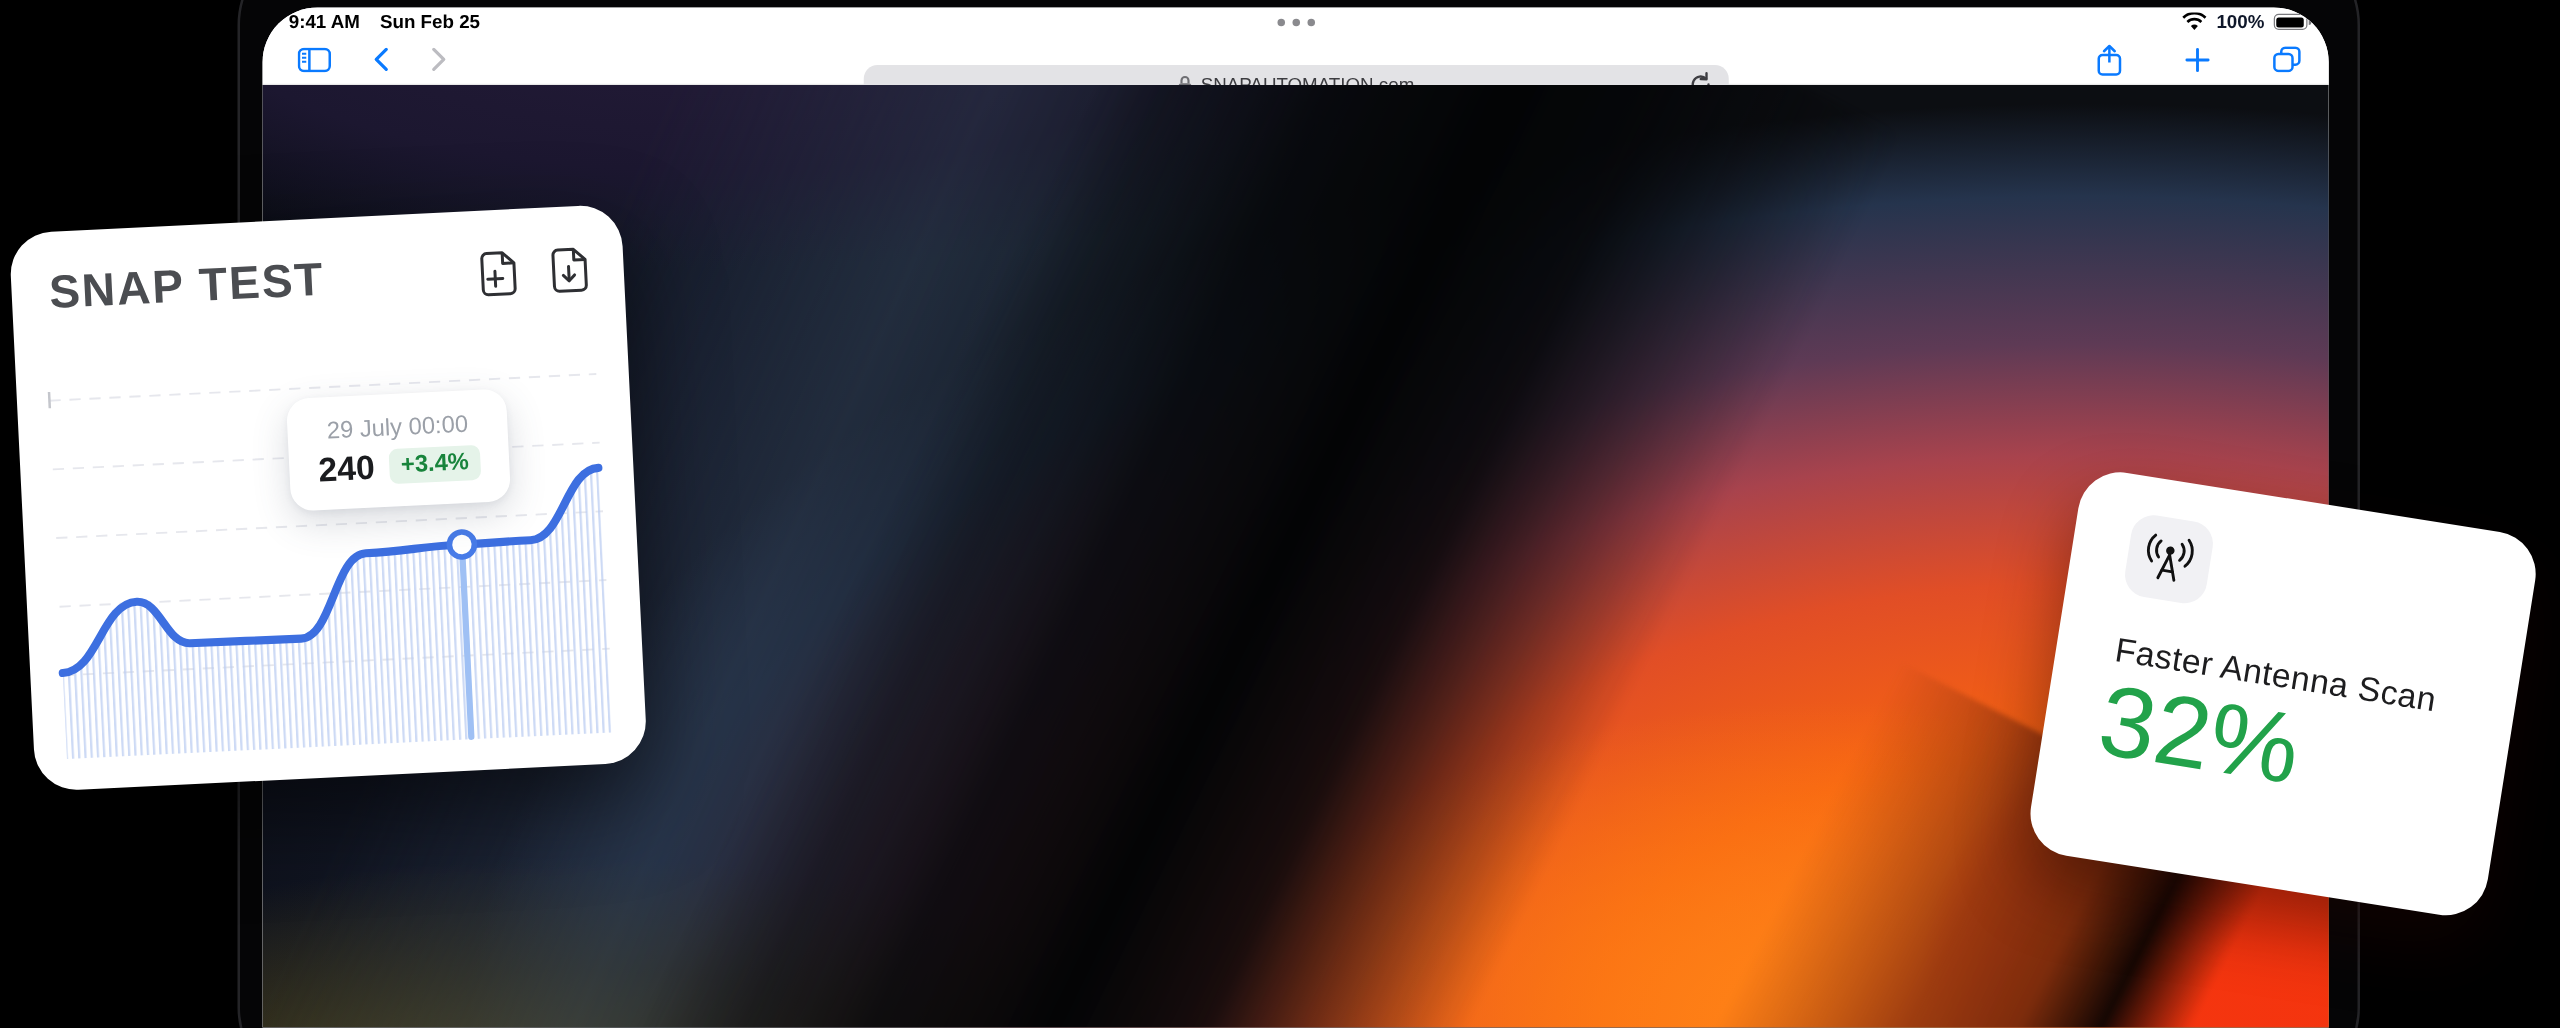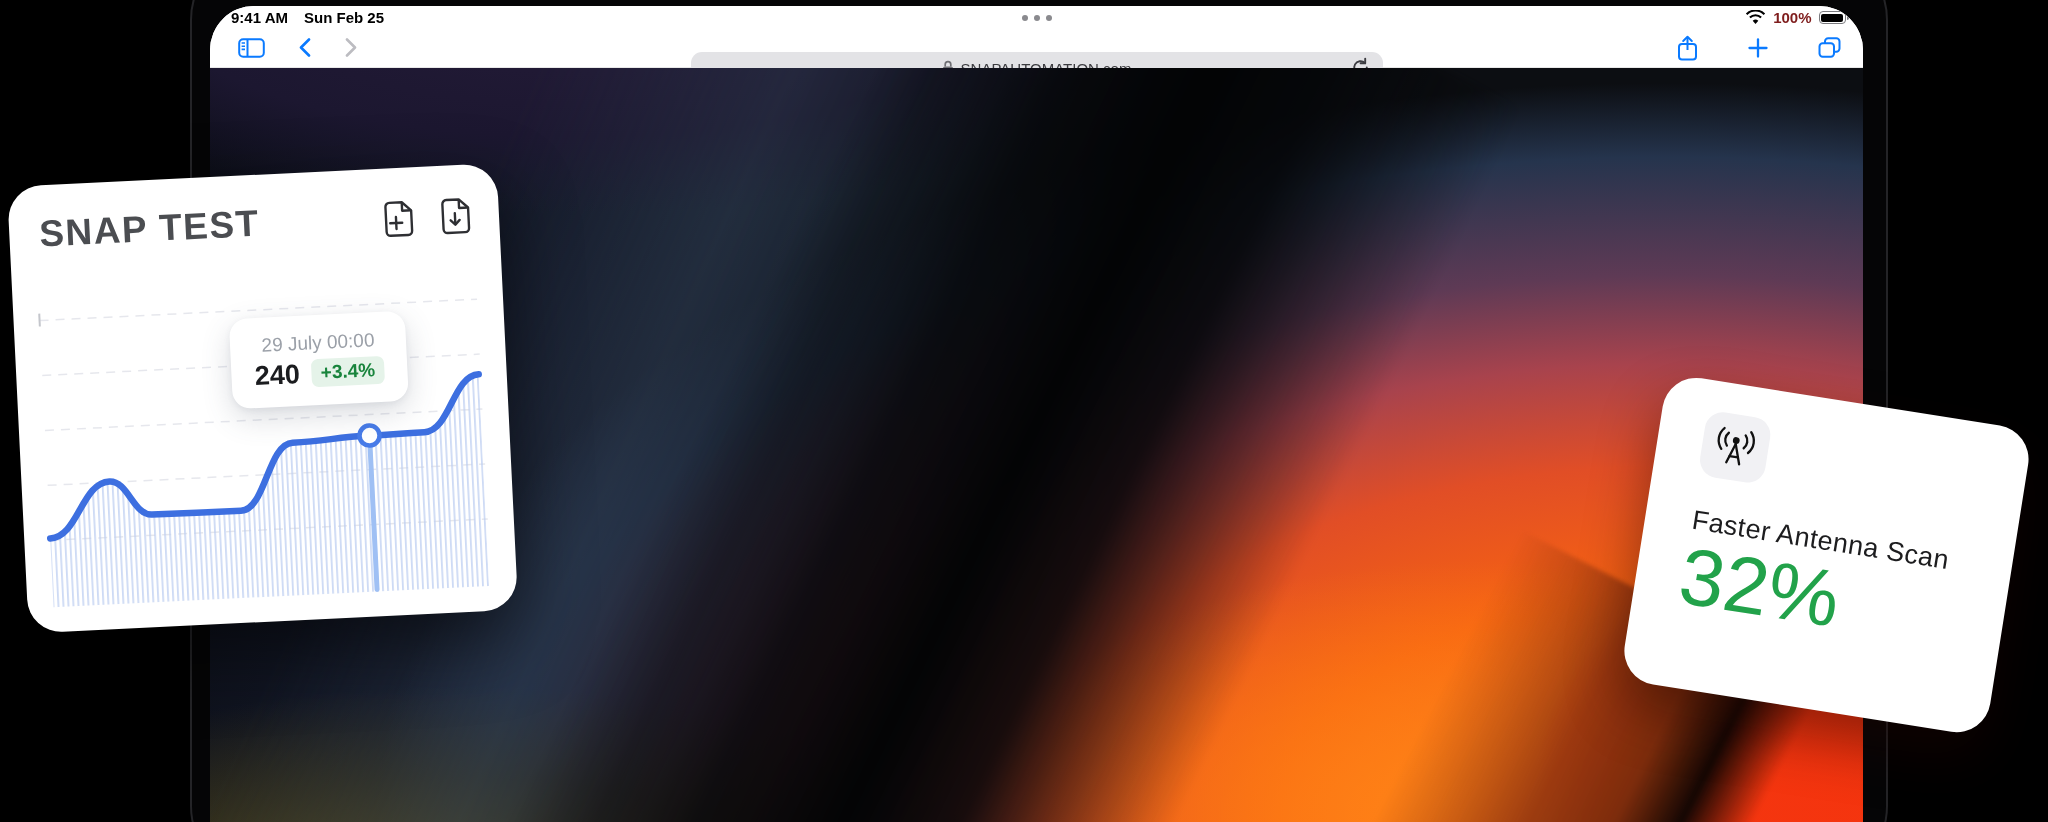--- a/index.html
+++ b/index.html
@@ -11,21 +11,21 @@
   #screen{position:absolute;left:210px;top:6px;width:1653px;height:816px;
     border-radius:44px 44px 0 0;overflow:hidden;background:#fff;}
 
   
   #statusbar{position:absolute;left:0;top:0;width:100%;height:22px;background:#fff;}
   .status-left{position:absolute;left:21px;top:3px;display:flex;gap:16px;
     font-size:15px;font-weight:700;color:#000;}
   .mt-dots{position:absolute;left:50%;top:9px;transform:translateX(-50%);display:flex;gap:6px;}
   .mt-dots i{width:6px;height:6px;border-radius:50%;background:#8a8a8e;display:block;}
   .status-right{position:absolute;right:14px;top:3px;display:flex;align-items:center;gap:7px;
-    font-size:15px;font-weight:700;color:#7f1d1d;}
+    font-size:15px;font-weight:700;color:#0f172a;}
   .battery{display:flex;align-items:center;}
   .battery .shell{width:27px;height:13px;border:1.5px solid #7a7a7e;border-radius:4px;
     display:flex;align-items:center;padding:1.5px;box-sizing:border-box;}
   .battery .fill{width:100%;height:100%;background:#000;border-radius:2px;}
   .battery .nub{width:2.5px;height:5px;background:#7a7a7e;border-radius:0 2px 2px 0;margin-left:1px;}
 
   
   #toolbar{position:absolute;left:0;top:22px;width:100%;height:40px;background:#fff;
     border-bottom:1px solid rgba(0,0,0,0.09);box-sizing:border-box;}
   .tb-left{position:absolute;left:28px;top:0;height:100%;display:flex;align-items:center;gap:34px;}

